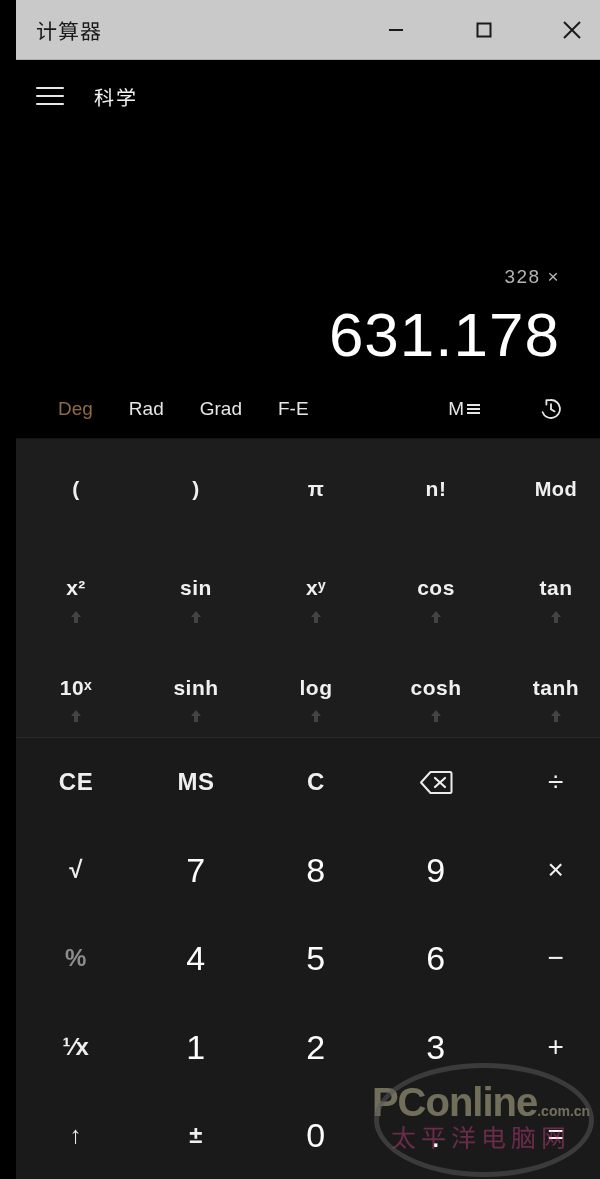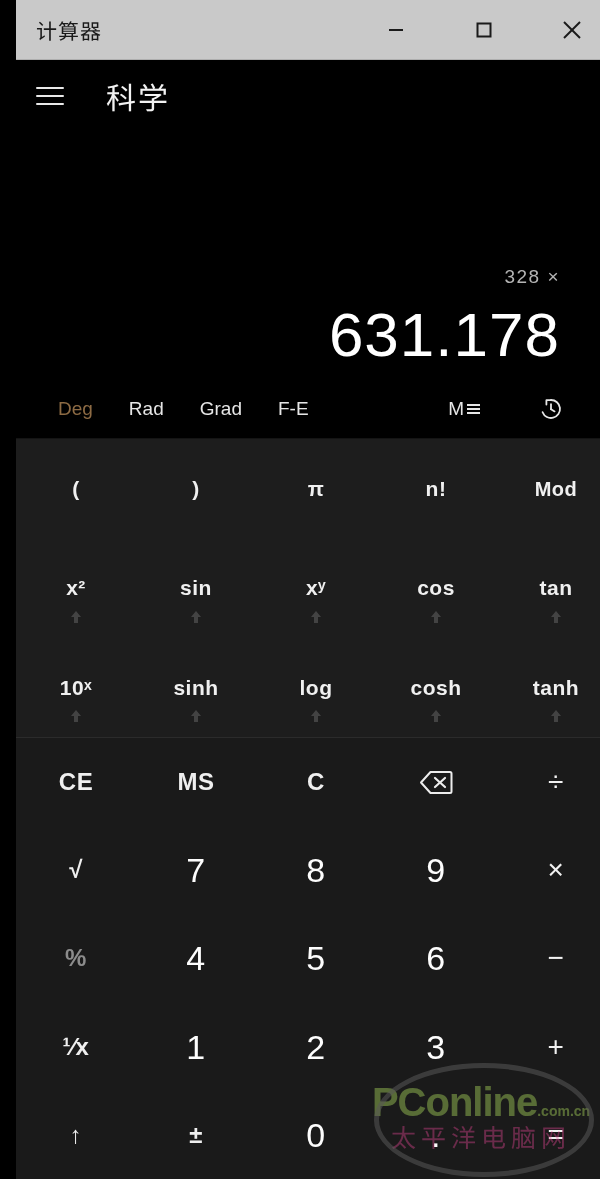--- a/index.html
+++ b/index.html
@@ -78,23 +78,23 @@
     cursor: default;
   }
   .hamburger span {
     display: block;
     height: 2px;
     width: 28px;
     background: #e8e8e8;
     border-radius: 1px;
   }
   .nav-title {
-    font-size: 30px;
+    font-size: 20px;
     color: #f2f2f2;
-    margin-left: 36px;
+    margin-left: 24px;
     letter-spacing: 2px;
   }
 
   
   .display {
     flex: 0 0 248px;
     background: #000;
     display: flex;
     flex-direction: column;
     justify-content: flex-end;
@@ -250,21 +250,21 @@
     opacity: .38;
     pointer-events: none;
     display: flex;
     flex-direction: column;
     align-items: center;
     justify-content: center;
   }
   .wm-main {
     font-size: 40px;
     font-weight: bold;
-    color: #bef264;
+    color: #fef9c3;
     letter-spacing: -1px;
     line-height: 1;
     white-space: nowrap;
   }
   .wm-main .wm-dom { font-size: 14px; font-weight: bold; letter-spacing: 0; }
   .wm-sub {
     font-size: 25px;
     color: #ec4899;
     letter-spacing: 5px;
     line-height: 1.15;

